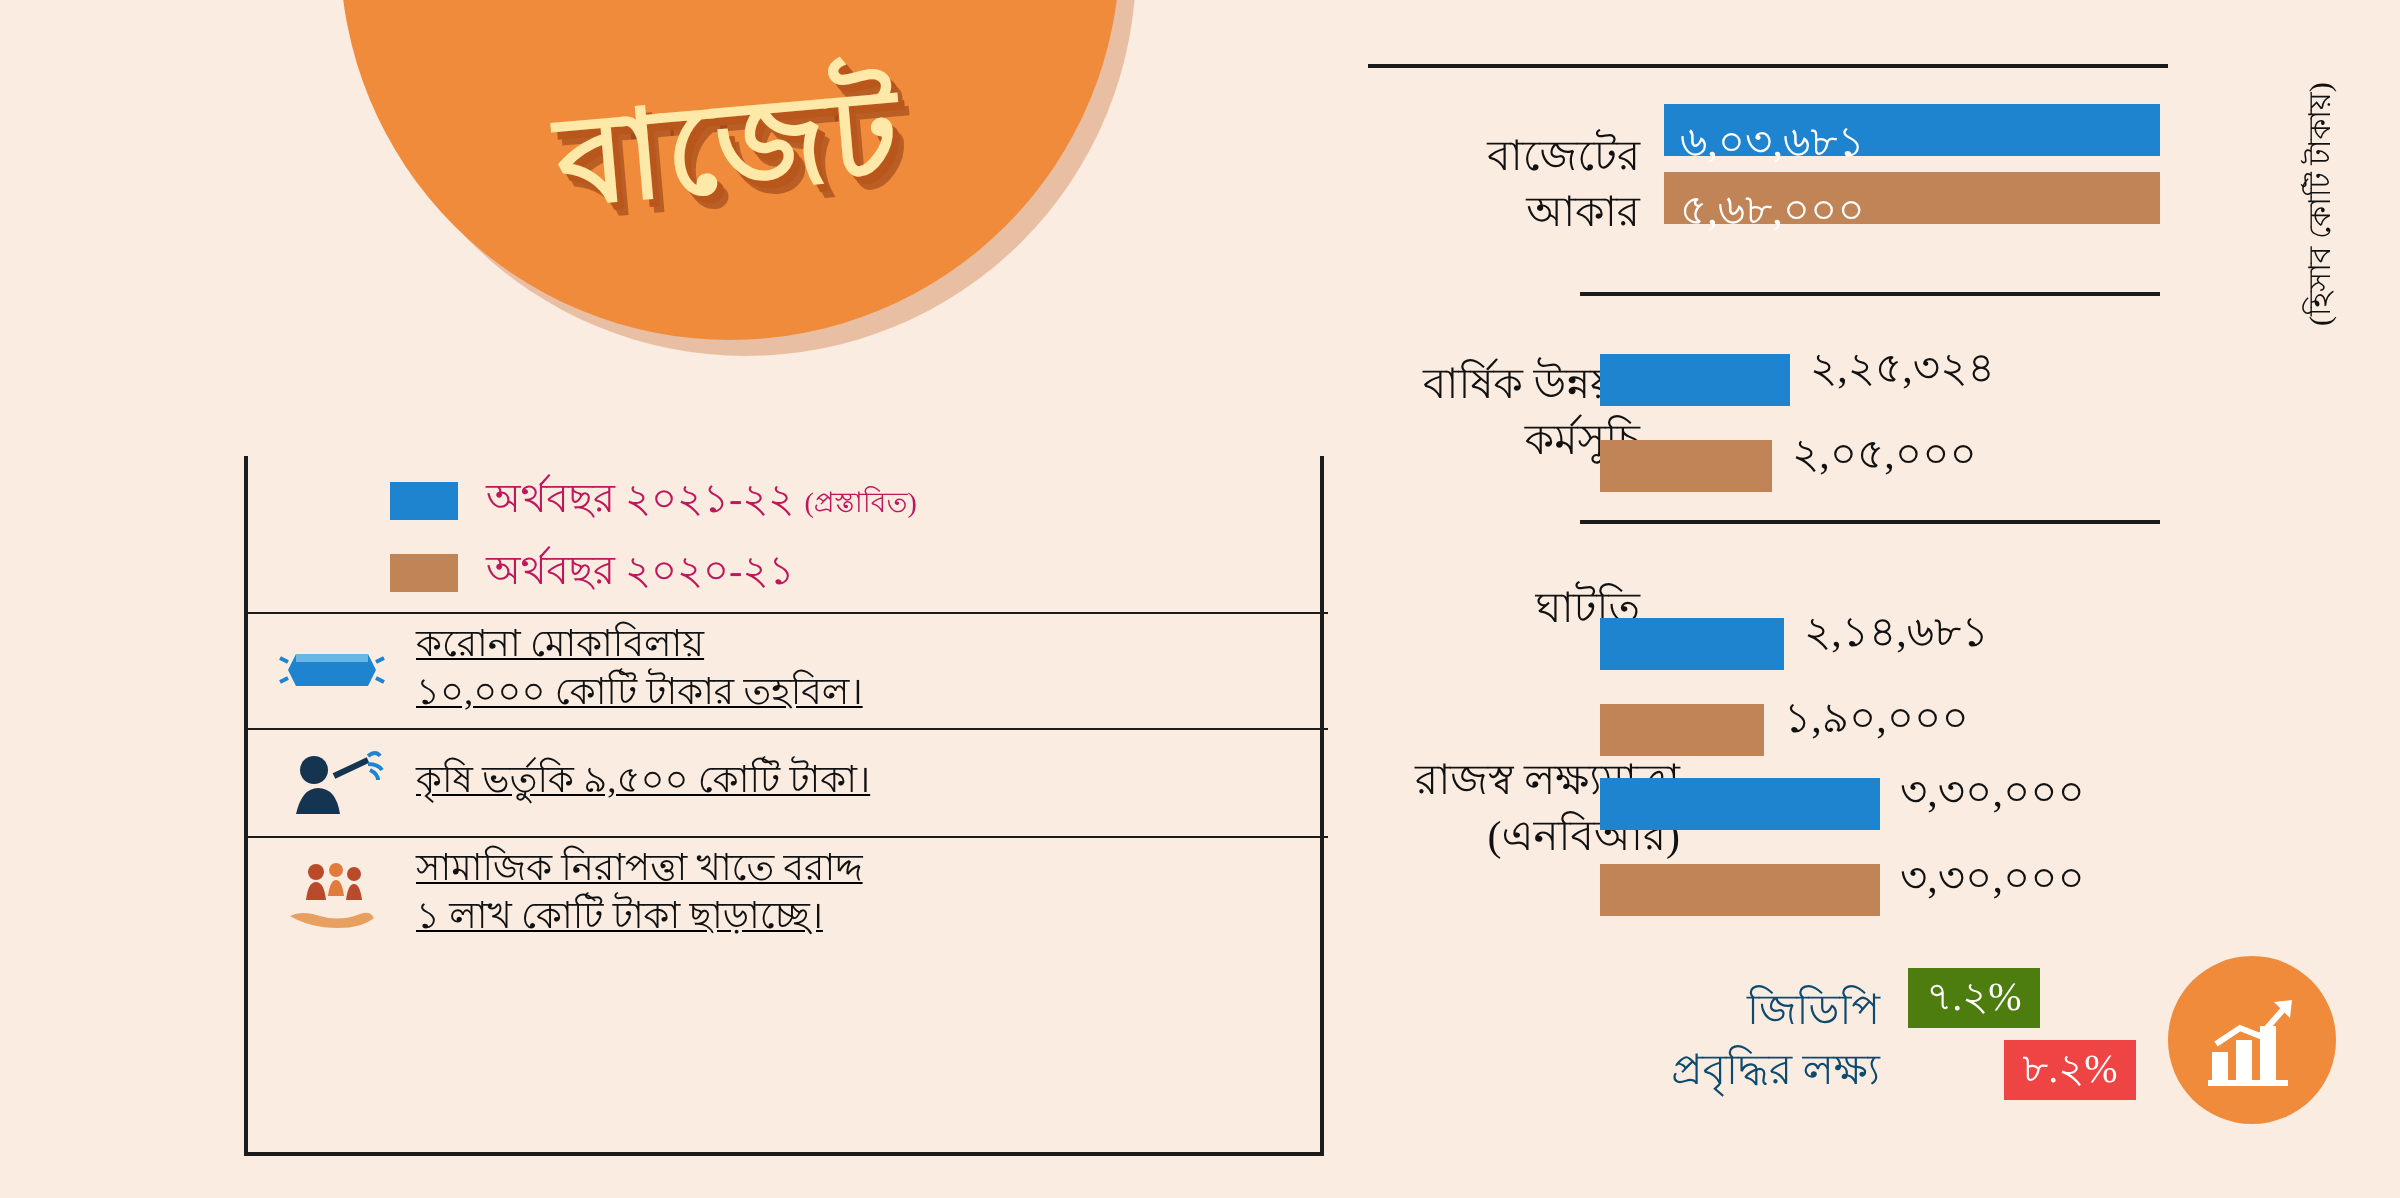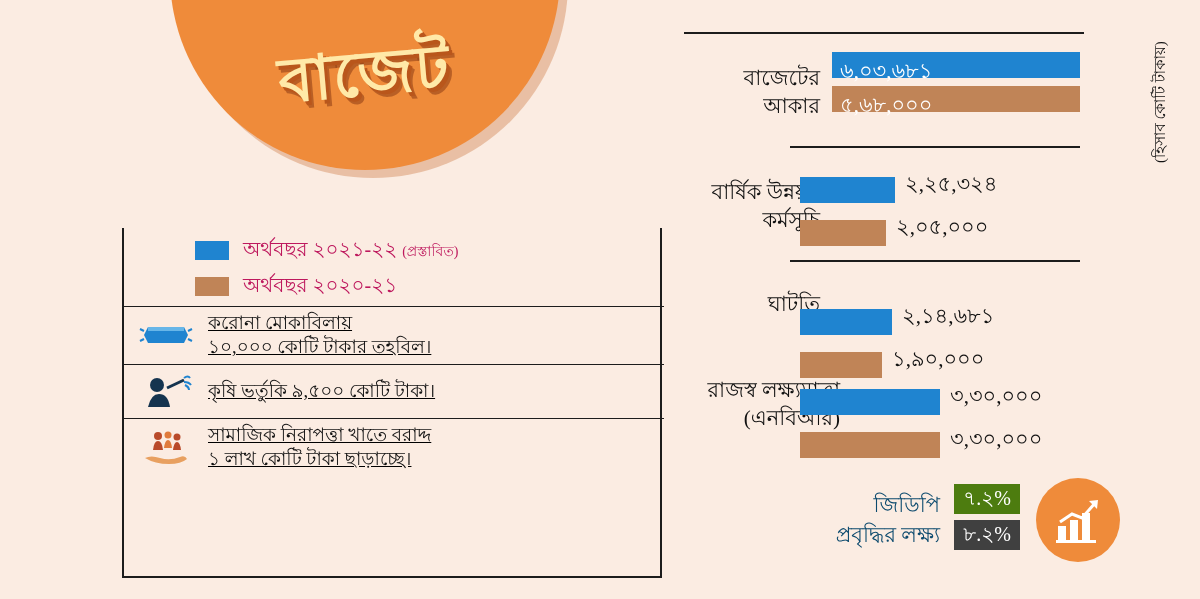--- a/index.html
+++ b/index.html
@@ -226,21 +226,21 @@
     height: 30px;
     display: flex;
     align-items: center;
     justify-content: center;
     color: #fff;
     font-family: "Liberation Serif", serif;
     font-size: 20px;
     margin-bottom: 6px;
   }
   .gdp-bar.blue { background: #4d7c0f; }
-  .gdp-bar.brown { background: #404040; }
+  .gdp-bar.brown { background: #ef4444; margin-left: 48px; }
   .gdp-circle {
     margin-left: 16px;
     width: 84px;
     height: 84px;
     border-radius: 50%;
     background: #ef8b3a;
     display: flex;
     align-items: center;
     justify-content: center;
   }

